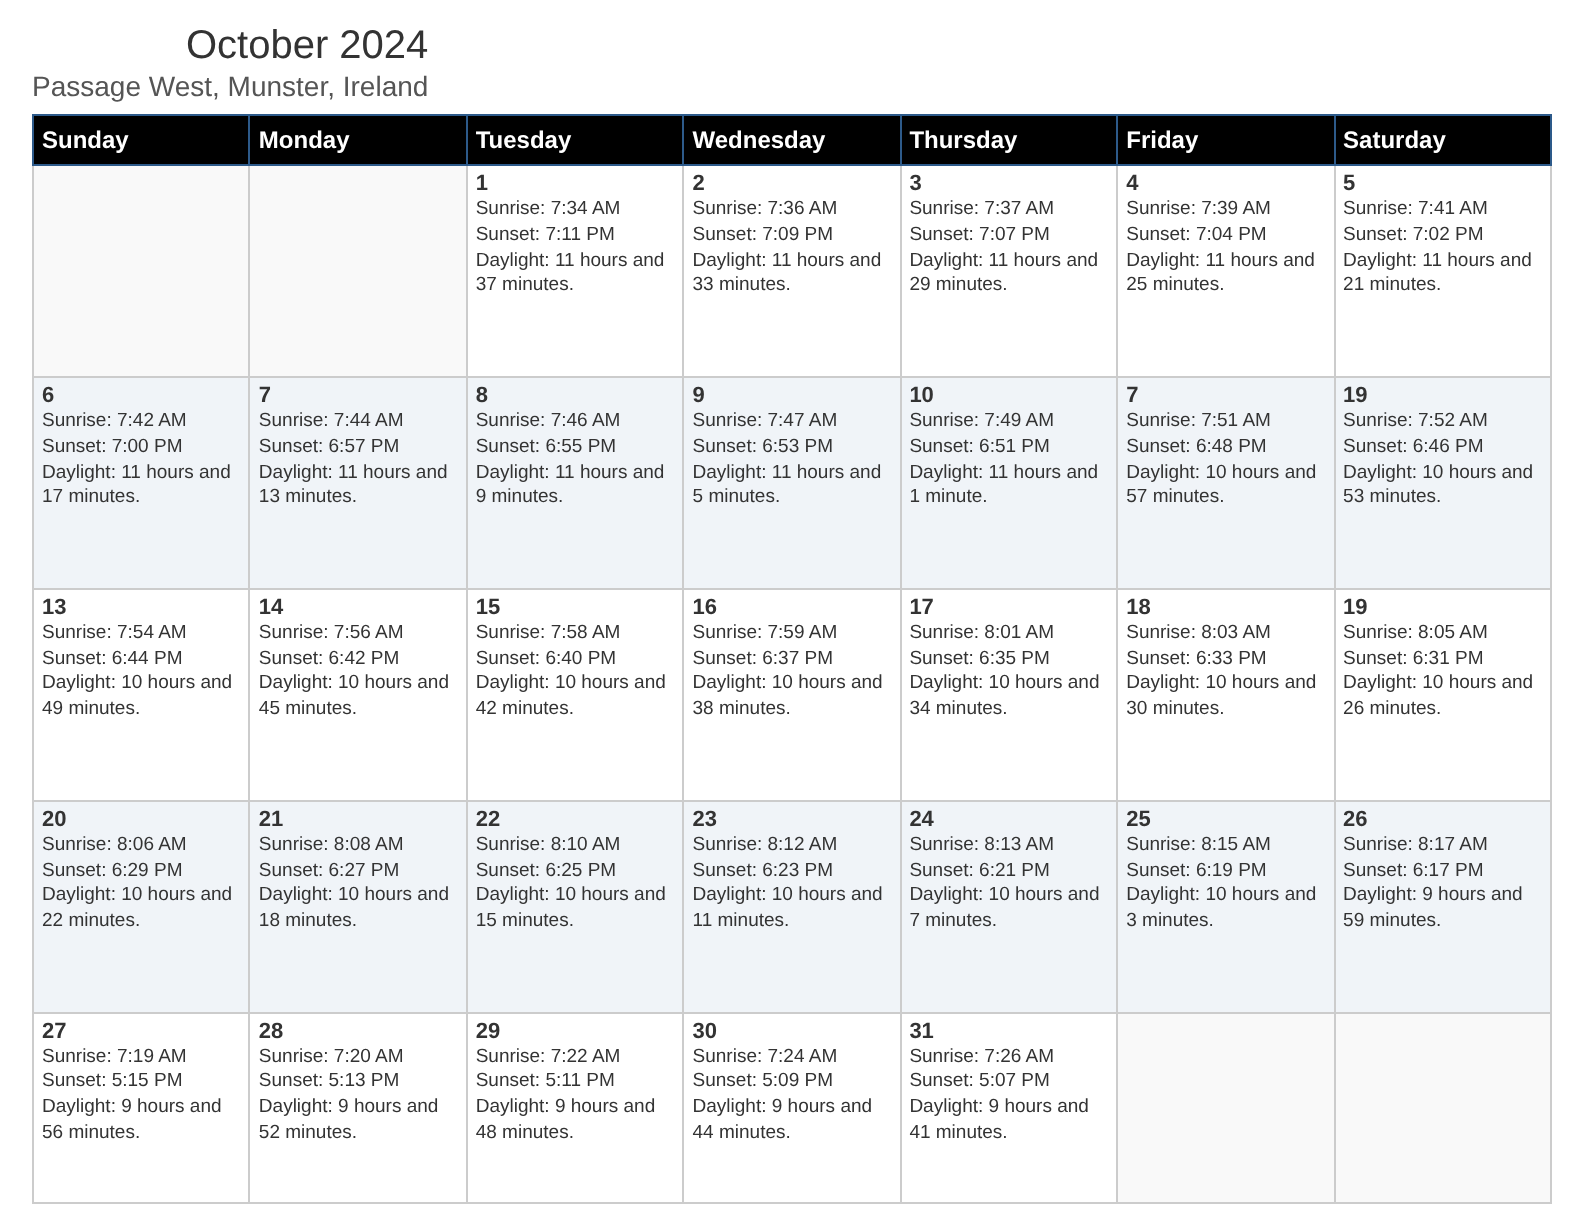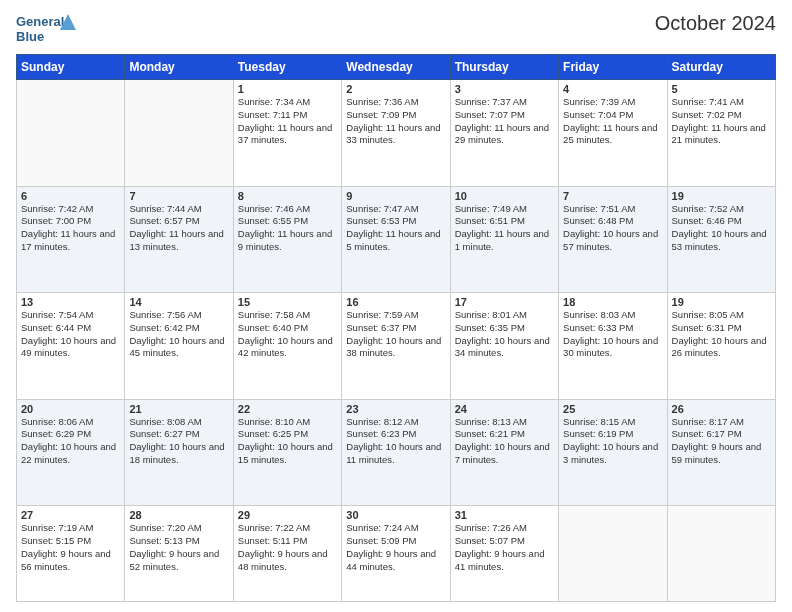--- a/index.html
+++ b/index.html
@@ -41,21 +41,21 @@
       color: #555;
     }
     .calendar {
       flex: 1;
       border: 1px solid #ccc;
       border-collapse: collapse;
       width: 100%;
       table-layout: fixed;
     }
     .calendar th {
-      background-color: #1d4ed8;
+      background-color: #000000;
       color: #fff;
       font-size: 12px;
       font-weight: bold;
       padding: 5px 4px;
       text-align: left;
       border: 1px solid #2d5a8a;
     }
     .calendar td {
       border: 1px solid #ccc;
       vertical-align: top;
@@ -83,29 +83,23 @@
     }
     .row-alt {
       background-color: #f0f4f8;
     }
   </style>
 </head>
 <body>
 
 <div class="page">
   <div class="header">
-    <div class="logo">
-  <svg width="60" height="36" viewBox="0 0 60 36">
-    <text x="0" y="14" font-size="13" font-weight="bold" fill="#2c5f8a" font-family="Arial">General</text>
-    <text x="0" y="29" font-size="13" font-weight="bold" fill="#2c5f8a" font-family="Arial">Blue</text>
-    <polygon points="52,2 60,18 44,18" fill="#5a9fd4"></polygon>
-  </svg>
-</div>
     <div class="title-block">
       <div class="month-title">October 2024</div>
+      <div class="subtitle">Passage West, Munster, Ireland</div>
     </div>
   </div>
 
   <table class="calendar">
     <thead>
       <tr>
         <th>Sunday</th>
         <th>Monday</th>
         <th>Tuesday</th>
         <th>Wednesday</th>

